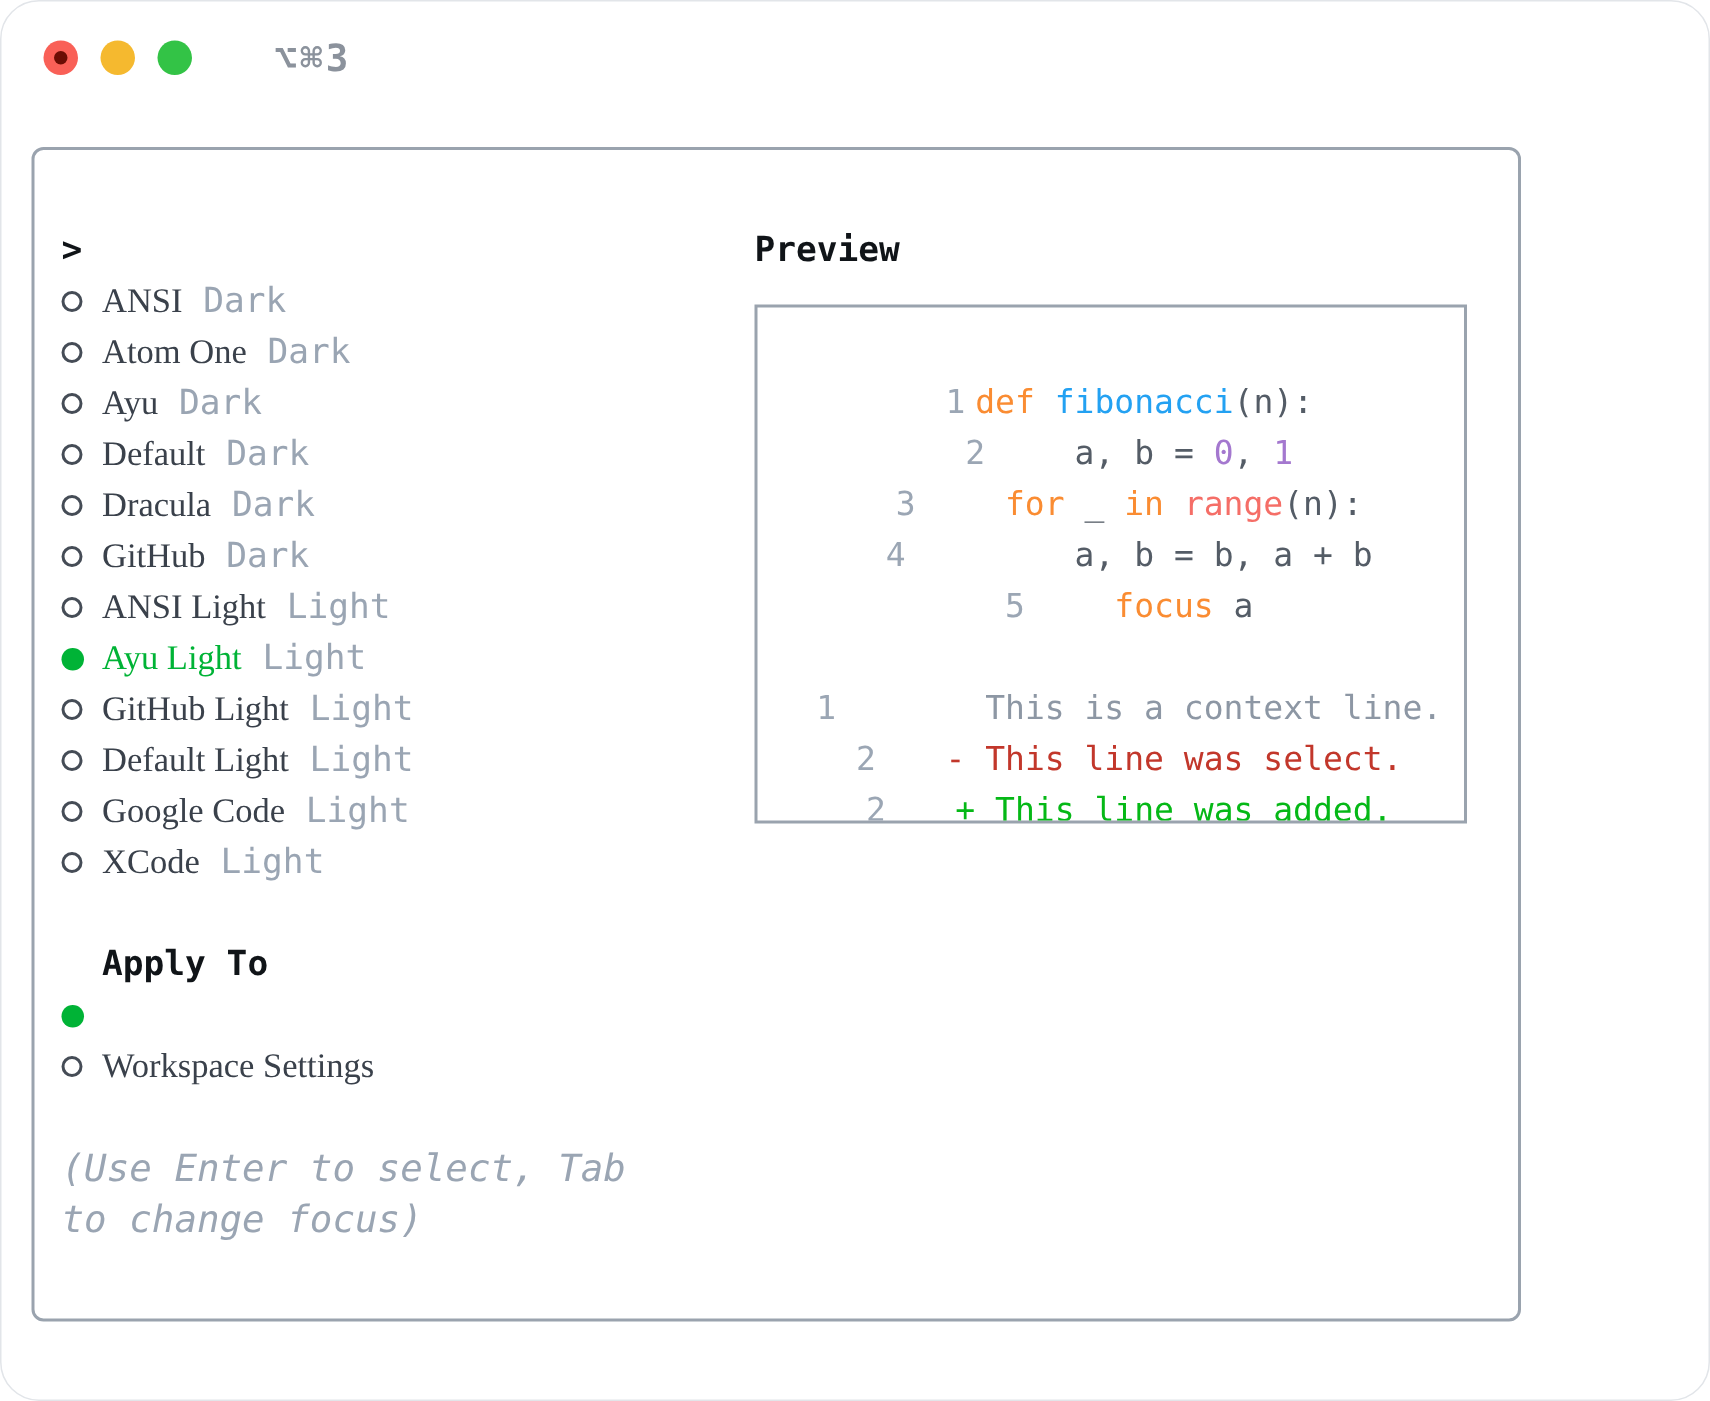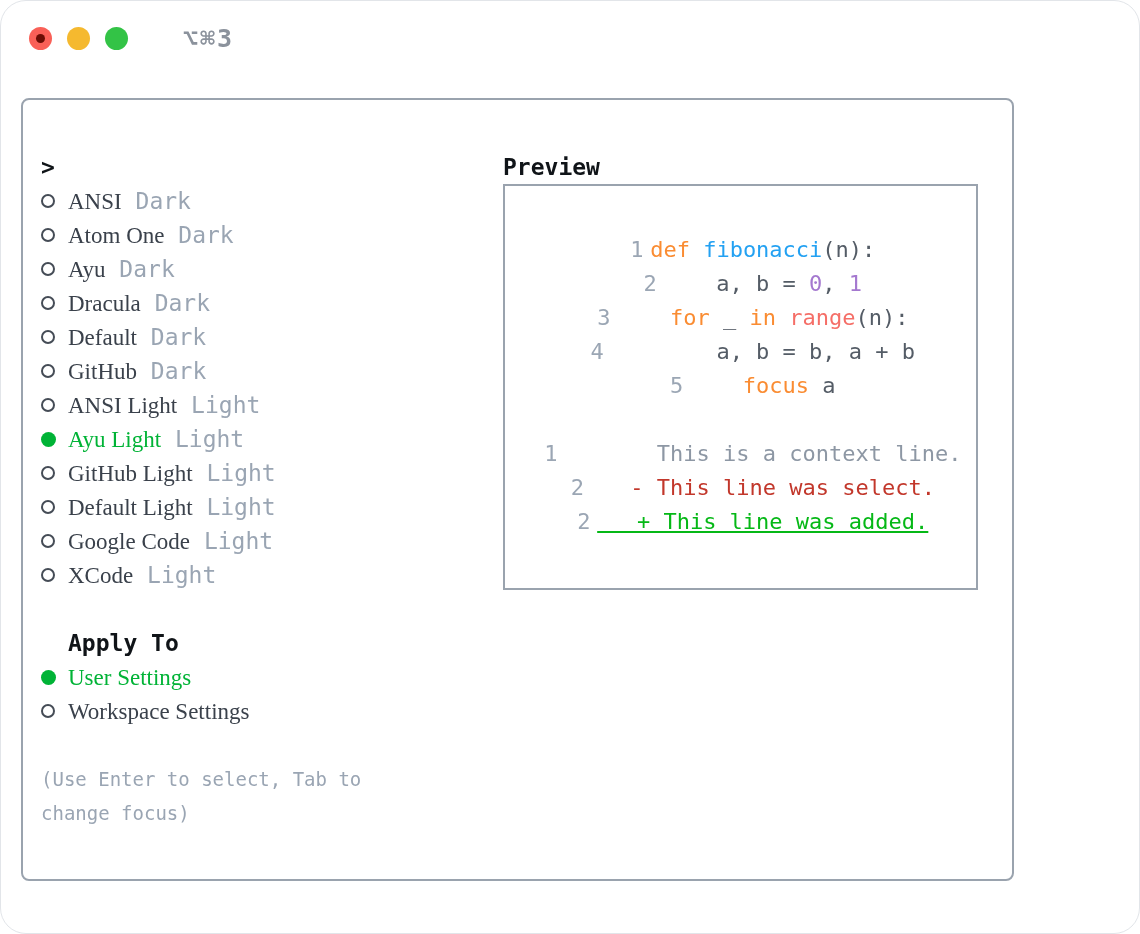--- a/index.html
+++ b/index.html
@@ -46,31 +46,32 @@
   .dot{box-sizing:border-box;border-radius:50%;}
   .dot.hollow{width:14px;height:14px;border:2px solid #454c56;}
   .dot.filled{width:15px;height:15px;background:var(--c-accent);}
   .label{white-space:pre;color:var(--c-text);}
   .row.header .label{font-weight:700;color:var(--c-heading);}
   .iname{color:var(--c-text);font-family:Liberation Serif, serif;}
   .row.selected .iname{color:var(--c-accent);}
   .ivariant{color:var(--c-muted);}
   .gap{height:34px;}
   .help{
-    width:400px;font-size:19px;line-height:34px;color:var(--c-muted);
+    width:400px;font-size:25px;line-height:34px;color:var(--c-muted);
     white-space:normal;
+    font-style:italic;
   }
   
   .right-col{position:absolute;left:480px;top:50px;text-align:center;}
   .preview-header{
     height:34px;display:flex;align-items:center;
     font-size:23px;font-weight:700;color:var(--c-heading);
   }
   .preview-box{
-    width:475px;height:406px;box-sizing:border-box;
+    margin-top:19px;width:475px;height:346px;box-sizing:border-box;
     border:2px solid var(--c-border);background:#ffffff;
     padding:47px 0 0 18px;overflow:hidden;
   }
   .cline{height:34px;line-height:34px;font-size:22px;white-space:pre;}
   .lnum{display:inline-block;width:2ch;color:var(--c-line_number);}
   .seg.kw{color:var(--c-keyword);}
   .seg.fn{color:var(--c-function);}
   .seg.const{color:var(--c-constant);}
   .seg.special{color:var(--c-special);}
   .seg.fg{color:var(--c-code_fg);}
@@ -114,27 +115,27 @@
           <div class="row">
             <span class="prefix">
               <i class="dot hollow"></i>
             </span>
             <span class="label"><span class="iname">Ayu</span> <span class="ivariant">Dark</span></span>
           </div>
           <div class="row">
             <span class="prefix">
               <i class="dot hollow"></i>
             </span>
+            <span class="label"><span class="iname">Default</span> <span class="ivariant">Dark</span></span>
+          </div>
+          <div class="row">
+            <span class="prefix">
+              <i class="dot hollow"></i>
+            </span>
             <span class="label"><span class="iname">Dracula</span> <span class="ivariant">Dark</span></span>
-          </div>
-          <div class="row">
-            <span class="prefix">
-              <i class="dot hollow"></i>
-            </span>
-            <span class="label"><span class="iname">Default</span> <span class="ivariant">Dark</span></span>
           </div>
           <div class="row">
             <span class="prefix">
               <i class="dot hollow"></i>
             </span>
             <span class="label"><span class="iname">GitHub</span> <span class="ivariant">Dark</span></span>
           </div>
           <div class="row">
             <span class="prefix">
               <i class="dot hollow"></i>
@@ -177,21 +178,20 @@
 
       <div class="row header">
         <span class="prefix"></span>
         <span class="label">Apply To</span>
       </div>
       <div id="apply-items">
           <div class="row selected">
             <span class="prefix">
               <i class="dot filled"></i>
             </span>
-            <span class="label"><span class="iname">User Settings</span></span>
           </div>
           <div class="row">
             <span class="prefix">
               <i class="dot hollow"></i>
             </span>
             <span class="label"><span class="iname">Workspace Settings</span></span>
           </div>
         </div>
 
       <div class="gap"></div>

